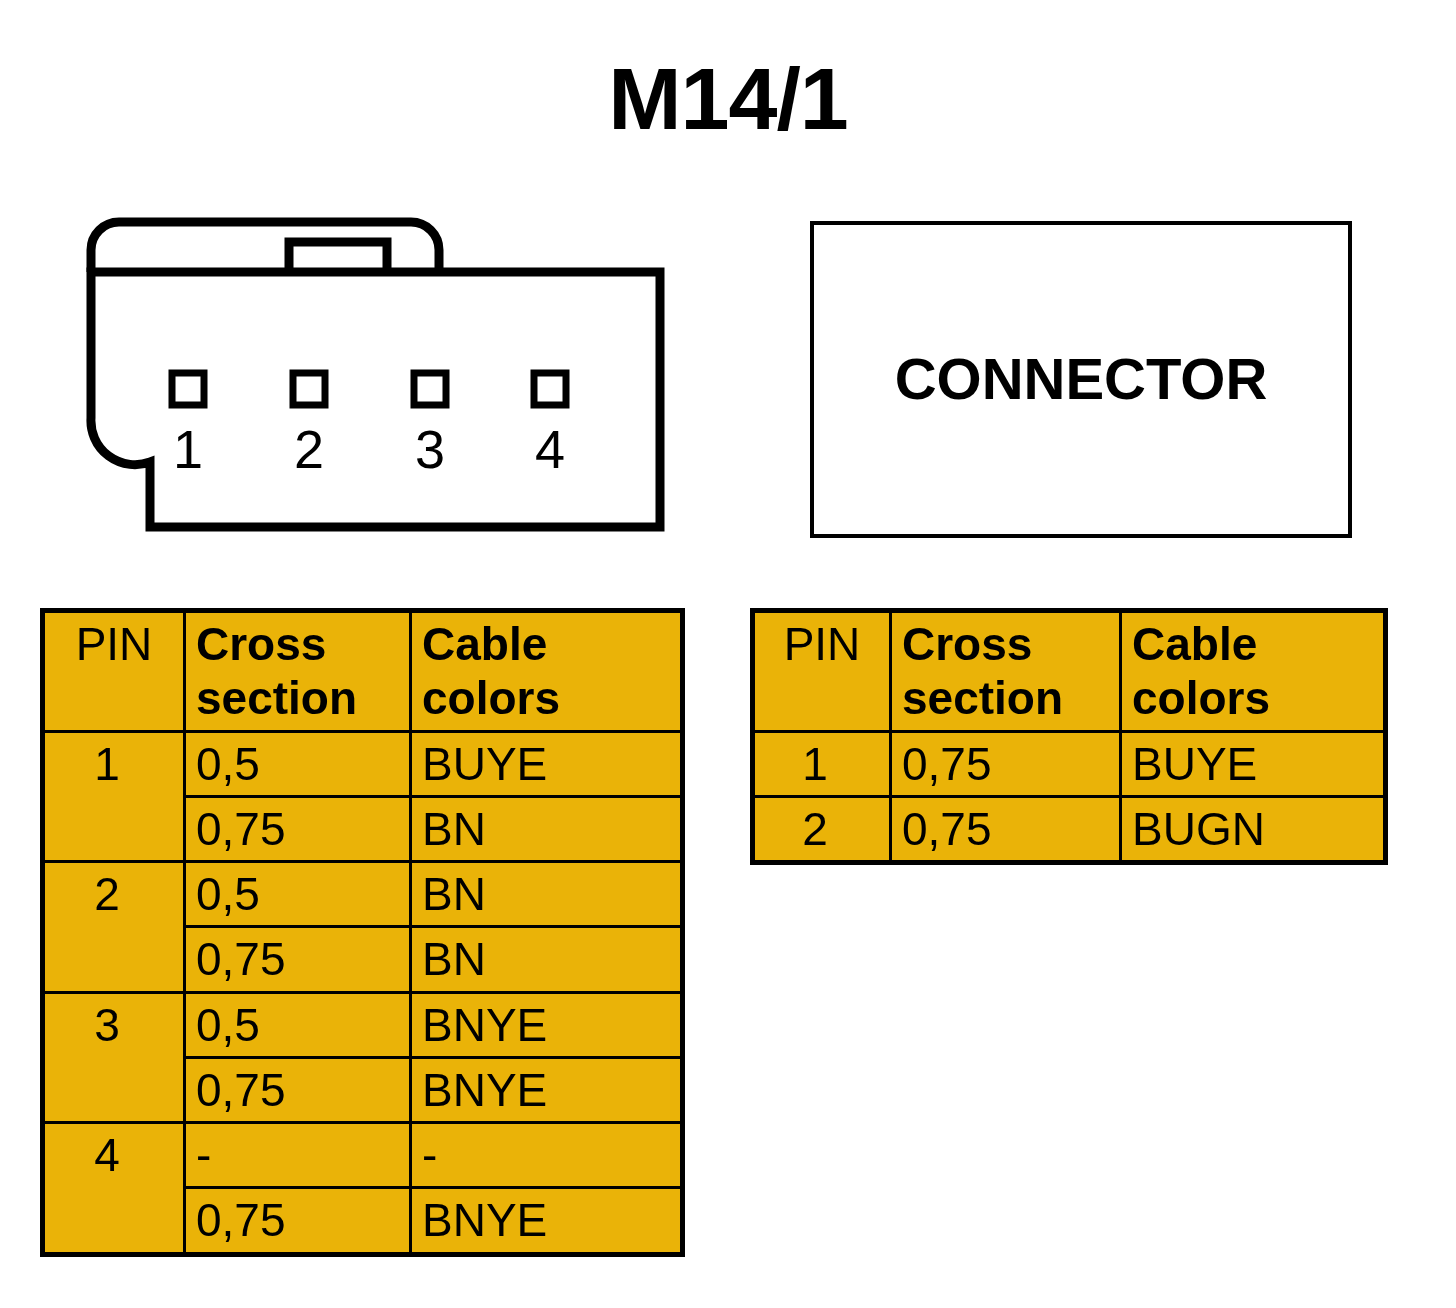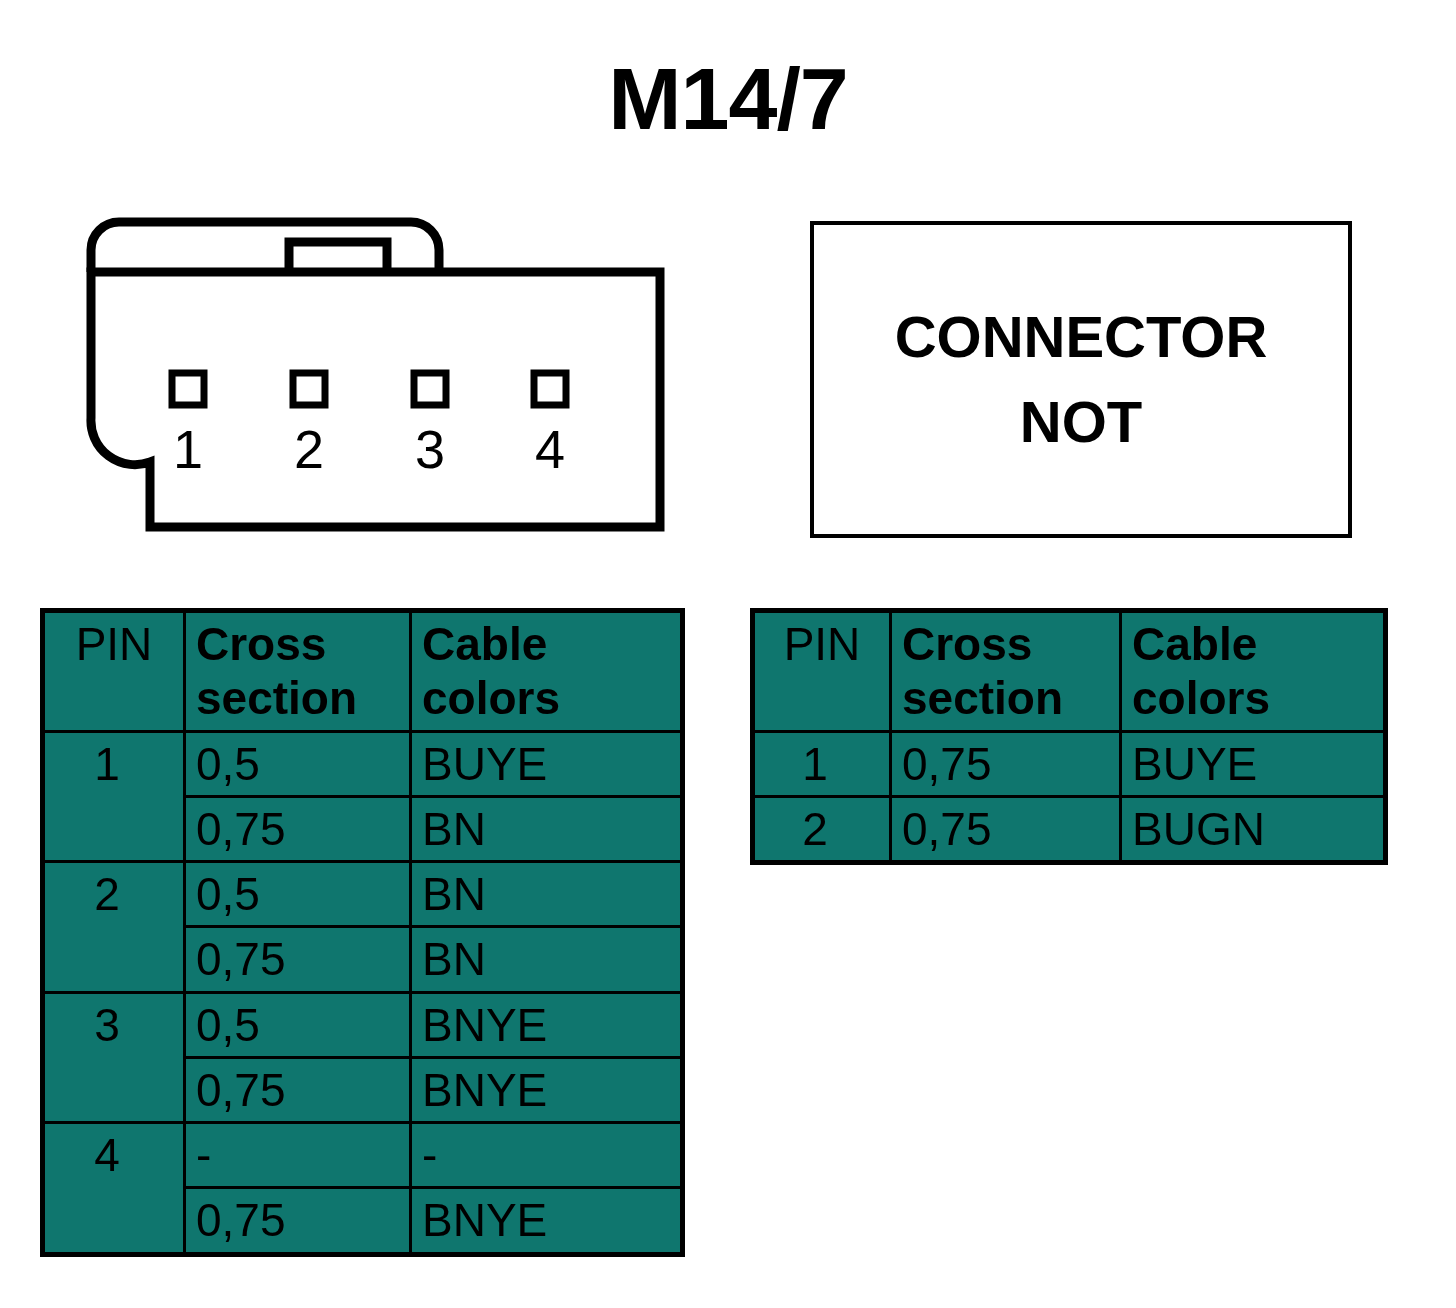--- a/index.html
+++ b/index.html
@@ -78,21 +78,21 @@
     border: 5px solid #000000;
     background: #ffffff;
   }
   .pin-table td, .pin-table th {
     border: 3px solid #000000;
     padding: 0;
     font-weight: normal;
     font-size: 46px;
     line-height: 1.18;
     vertical-align: top;
-    background: #0f766e;
+    background: #eab308;
   }
   .pin-table .col-pin {
     text-align: center;
     padding: 4px 14px 4px 0;
   }
   .pin-table .col-cross,
   .pin-table .col-colors {
     text-align: left;
     padding: 4px 6px 4px 10px;
   }
@@ -115,21 +115,21 @@
   #pin-table-left  col.c-cross  { width: 226px; }
   #pin-table-right col.c-pin    { width: 138px; }
   #pin-table-right col.c-cross  { width: 230px; }
 
   #pin-table-left tbody td { height: 48px; }
   #pin-table-right tbody td { height: 28px; }
 </style>
 </head>
 <body>
 
-<div id="page-title">M14/7</div>
+<div id="page-title">M14/1</div>
 
 <div id="connector-drawing">
   <svg width="660" height="340" viewBox="0 0 660 340" xmlns="http://www.w3.org/2000/svg">
 
     <path d="M 51,67 L 51,45 A 28,28 0 0 1 79,17 L 371,17 A 28,28 0 0 1 399,45 L 399,67" fill="none" stroke="#000000" stroke-width="9" stroke-linecap="butt" stroke-linejoin="miter"></path>
 
     <path d="M 249,67 L 249,37 L 347,37 L 347,67" fill="none" stroke="#000000" stroke-width="9"></path>
 
     <path d="M 51,67 L 620,67 L 620,322 L 110,322 L 110,257 A 44,44 0 0 1 51,213 Z" fill="none" stroke="#000000" stroke-width="9" stroke-linejoin="miter"></path>
 
@@ -140,21 +140,20 @@
 
     <text class="pin-label" x="148" y="263">1</text>
     <text class="pin-label" x="269" y="263">2</text>
     <text class="pin-label" x="390" y="263">3</text>
     <text class="pin-label" x="510" y="263">4</text>
   </svg>
 </div>
 
 <div id="not-available-box">
   <div class="na-line">CONNECTOR</div>
-  <div class="na-line">NOT</div>
 </div>
 
 <table class="pin-table" id="pin-table-left">
   <colgroup>
     <col class="c-pin">
       <col class="c-cross">
       <col class="c-colors">
   </colgroup>
   <thead>
     <tr>

